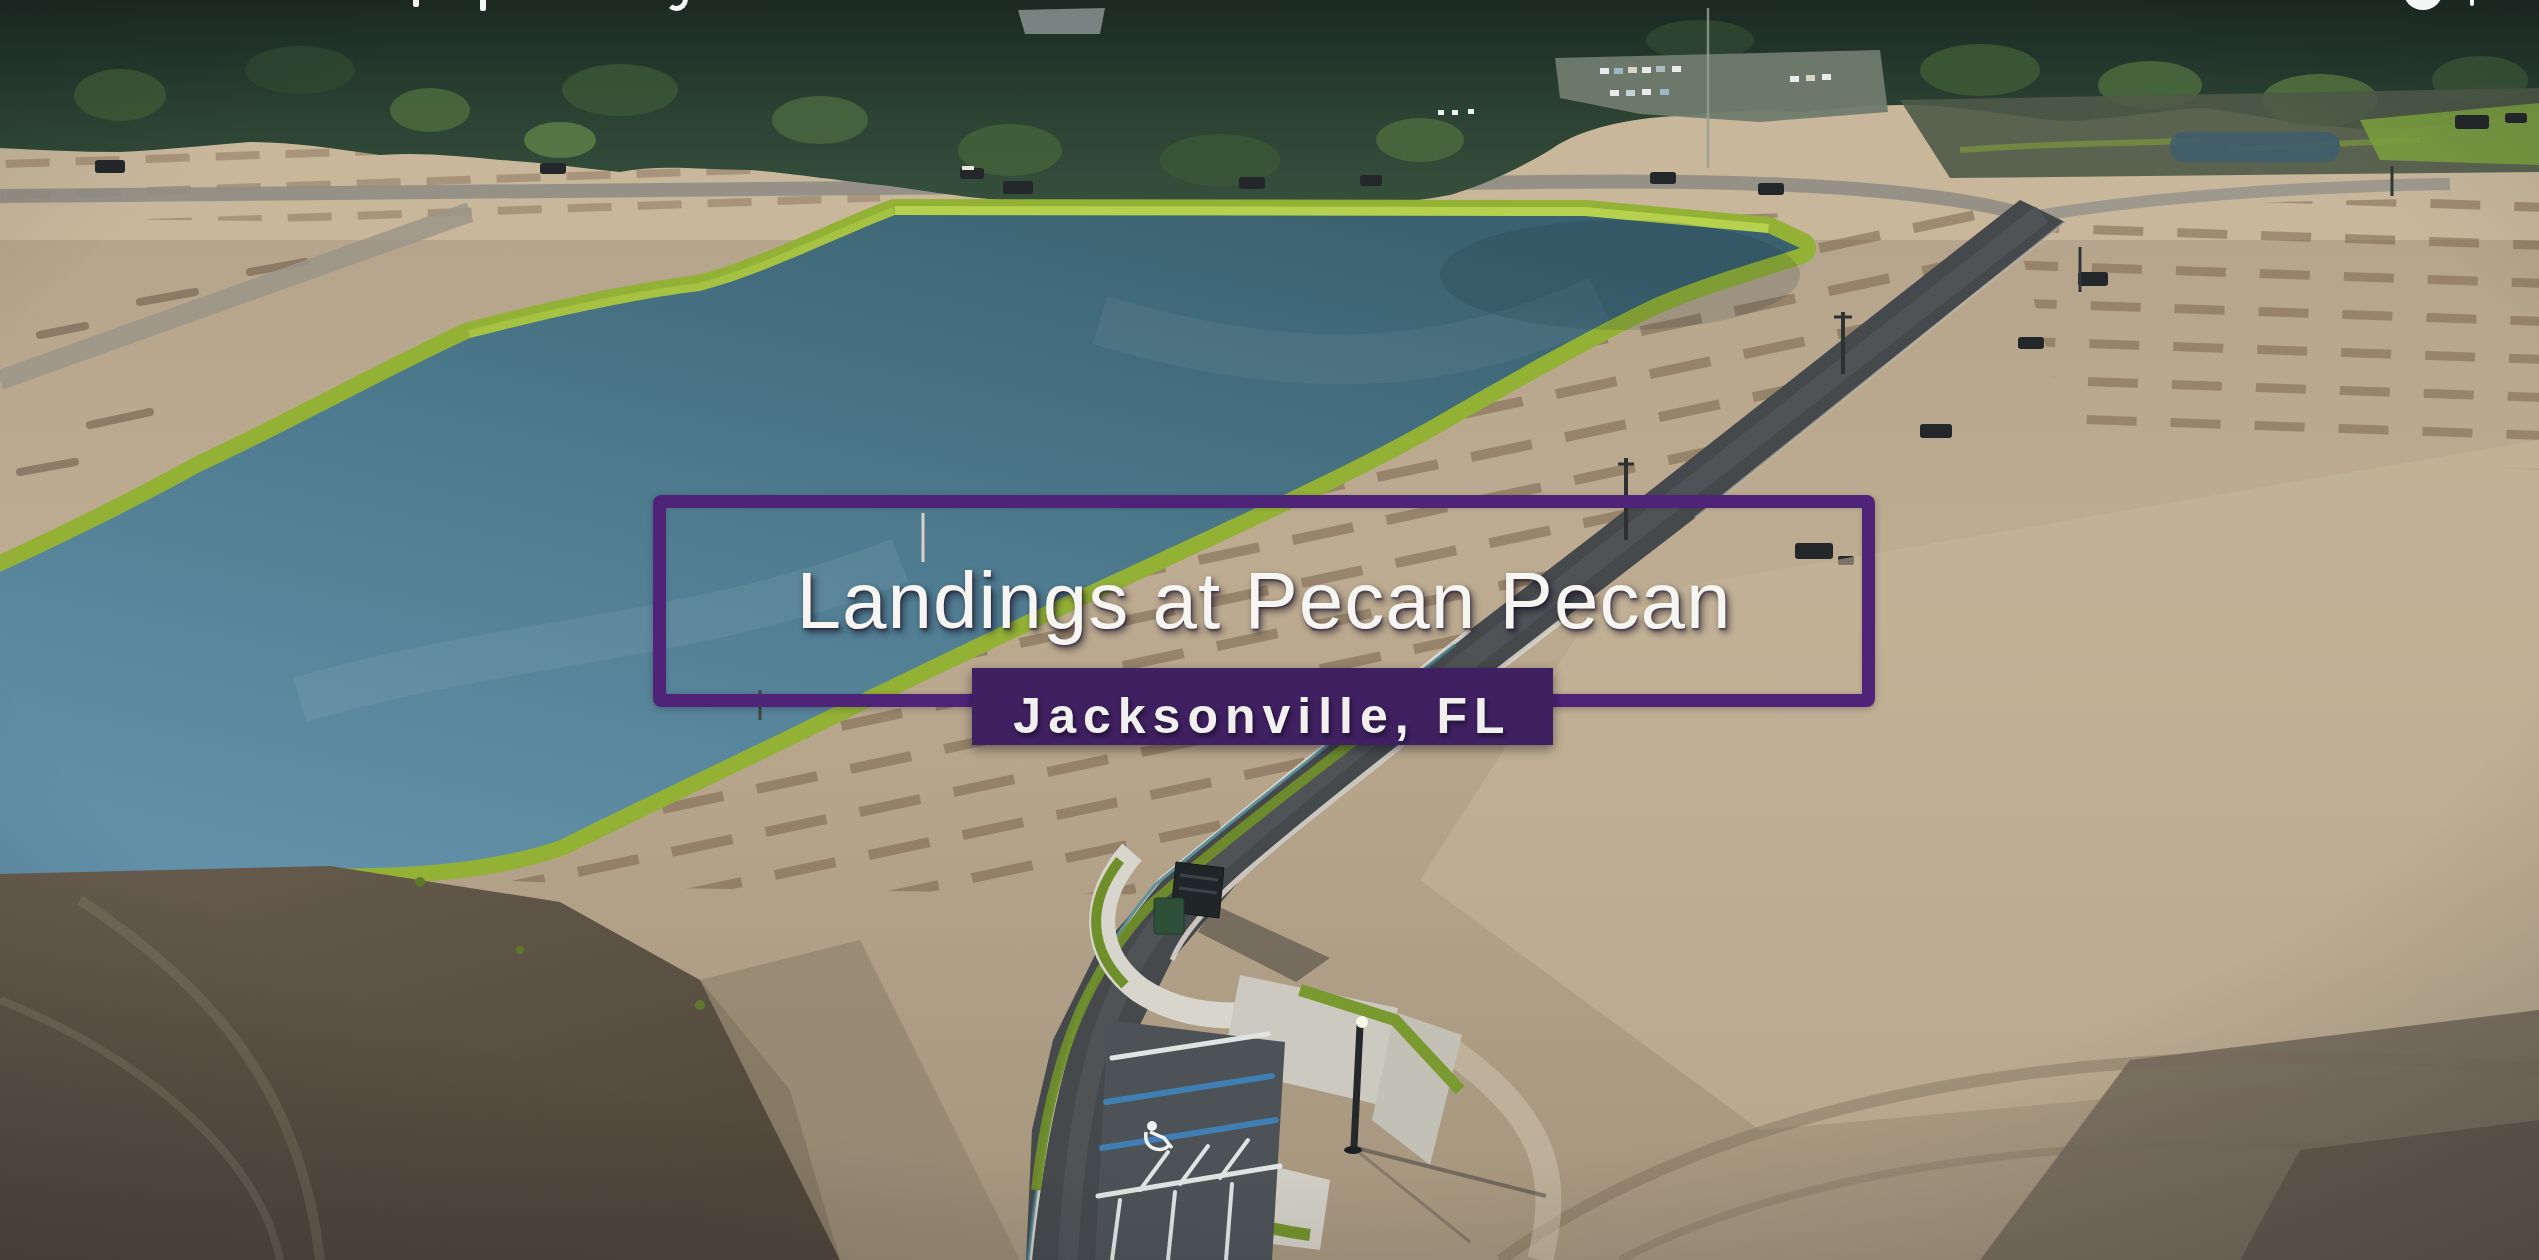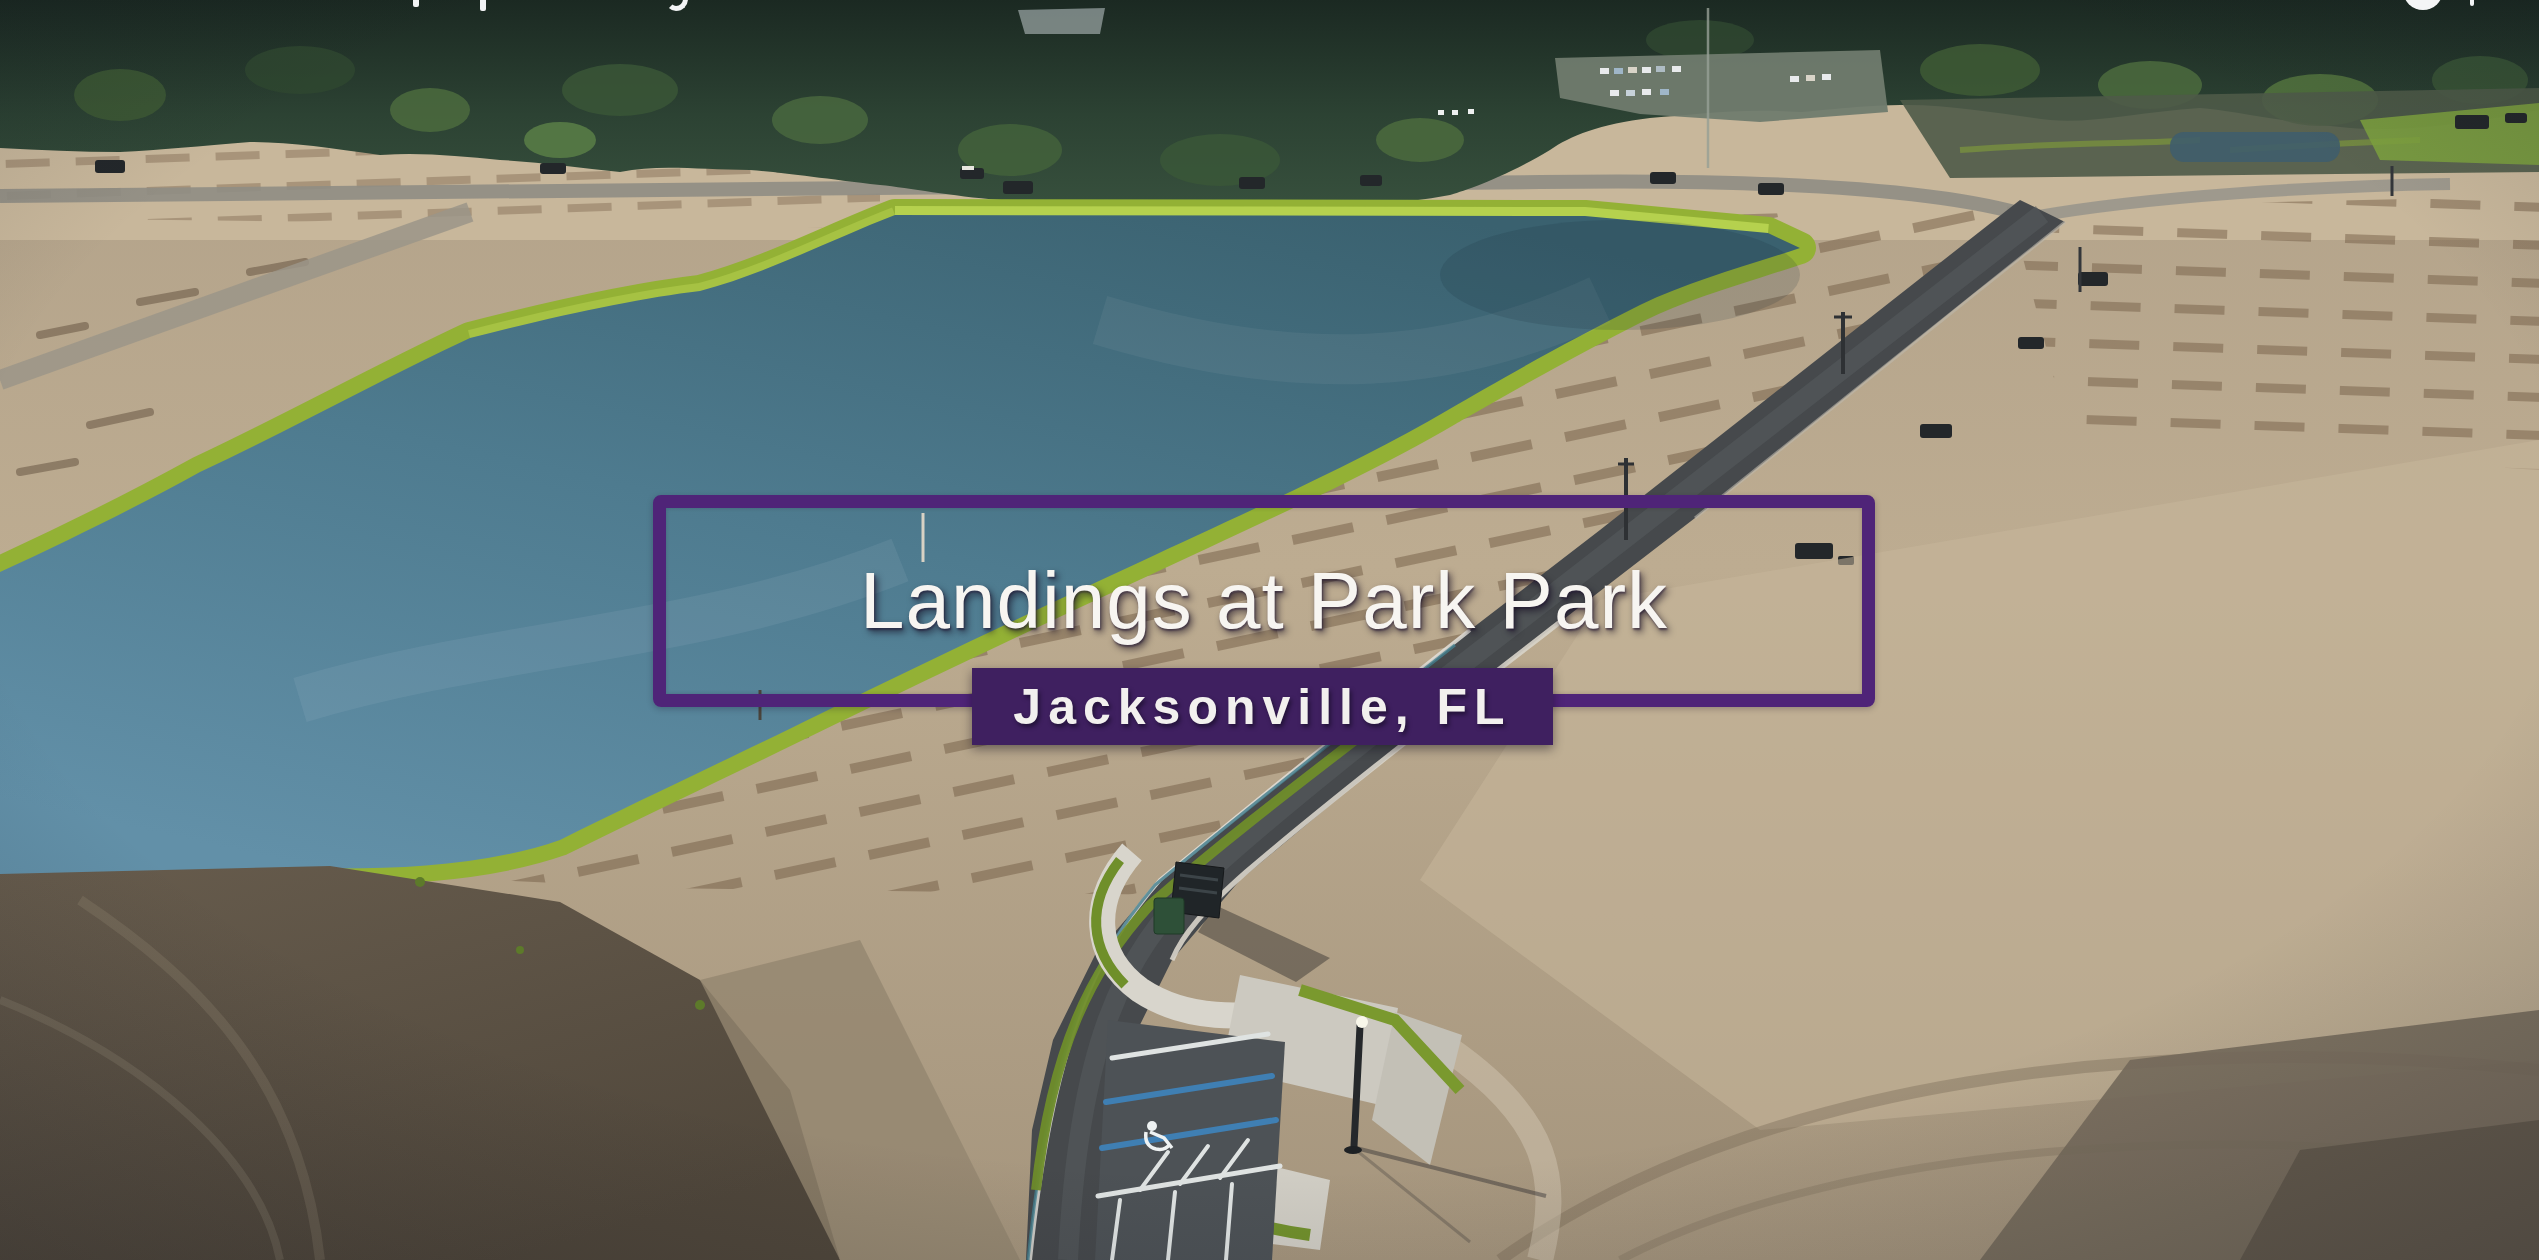--- a/index.html
+++ b/index.html
@@ -15,21 +15,21 @@
     display:flex;align-items:center;justify-content:center;
     box-shadow:0 2px 6px rgba(20,10,35,.25), inset 0 0 4px rgba(20,10,35,.2);
   }
   .title-text{
     color:#f7f5f1;font-size:80px;font-weight:500;letter-spacing:1px;
     text-shadow:3px 4px 7px rgba(18,10,30,.65), 1px 2px 2px rgba(40,25,60,.55);
     white-space:nowrap;
   }
   .location-badge{
     position:absolute;left:972px;top:668px;width:581px;height:77px;
-    background:#3f2060;display:flex;align-items:center;justify-content:center;
+    background:#3f2060;display:flex;align-items:flex-end;justify-content:center;
     box-shadow:0 4px 10px rgba(12,6,22,.45);
   }
   .location-text{
     color:#f2f0ee;font-size:50px;font-weight:bold;letter-spacing:7px;
     text-shadow:2px 3px 4px rgba(15,8,28,.6);white-space:nowrap;
   }
   
   .cut-tick{position:absolute;background:#f2f4f5;border-radius:0 0 2px 2px;}
   .cut-hook{
     position:absolute;left:666px;top:-6px;width:22px;height:17px;
@@ -277,21 +277,21 @@
       <line x1="2080" y1="247" x2="2080" y2="292" stroke="#33363a" stroke-width="3"></line>
       <line x1="923" y1="513" x2="923" y2="562" stroke="#d8d2c4" stroke-width="3"></line>
       <line x1="760" y1="690" x2="760" y2="720" stroke="#4a443c" stroke-width="3"></line>
       <line x1="2392" y1="166" x2="2392" y2="196" stroke="#33363a" stroke-width="3"></line>
     </g>
 
     <rect x="0" y="0" width="2539" height="1260" fill="url(#vin)"></rect>
   </svg>
 
   <div class="title-box">
-    <div class="title-text">Landings at Park Park</div>
+    <div class="title-text">Landings at Pecan Pecan</div>
   </div>
   <div class="location-badge">
     <span class="location-text">Jacksonville, FL</span>
   </div>
 
   <div class="cut-tick" style="left:413px;top:0;width:6px;height:7px;"></div>
   <div class="cut-tick" style="left:480px;top:0;width:6px;height:11px;"></div>
   <div class="cut-hook"></div>
   <div class="cut-tick" style="left:2470px;top:0;width:4px;height:6px;"></div>
   <div class="cut-circle"></div>

